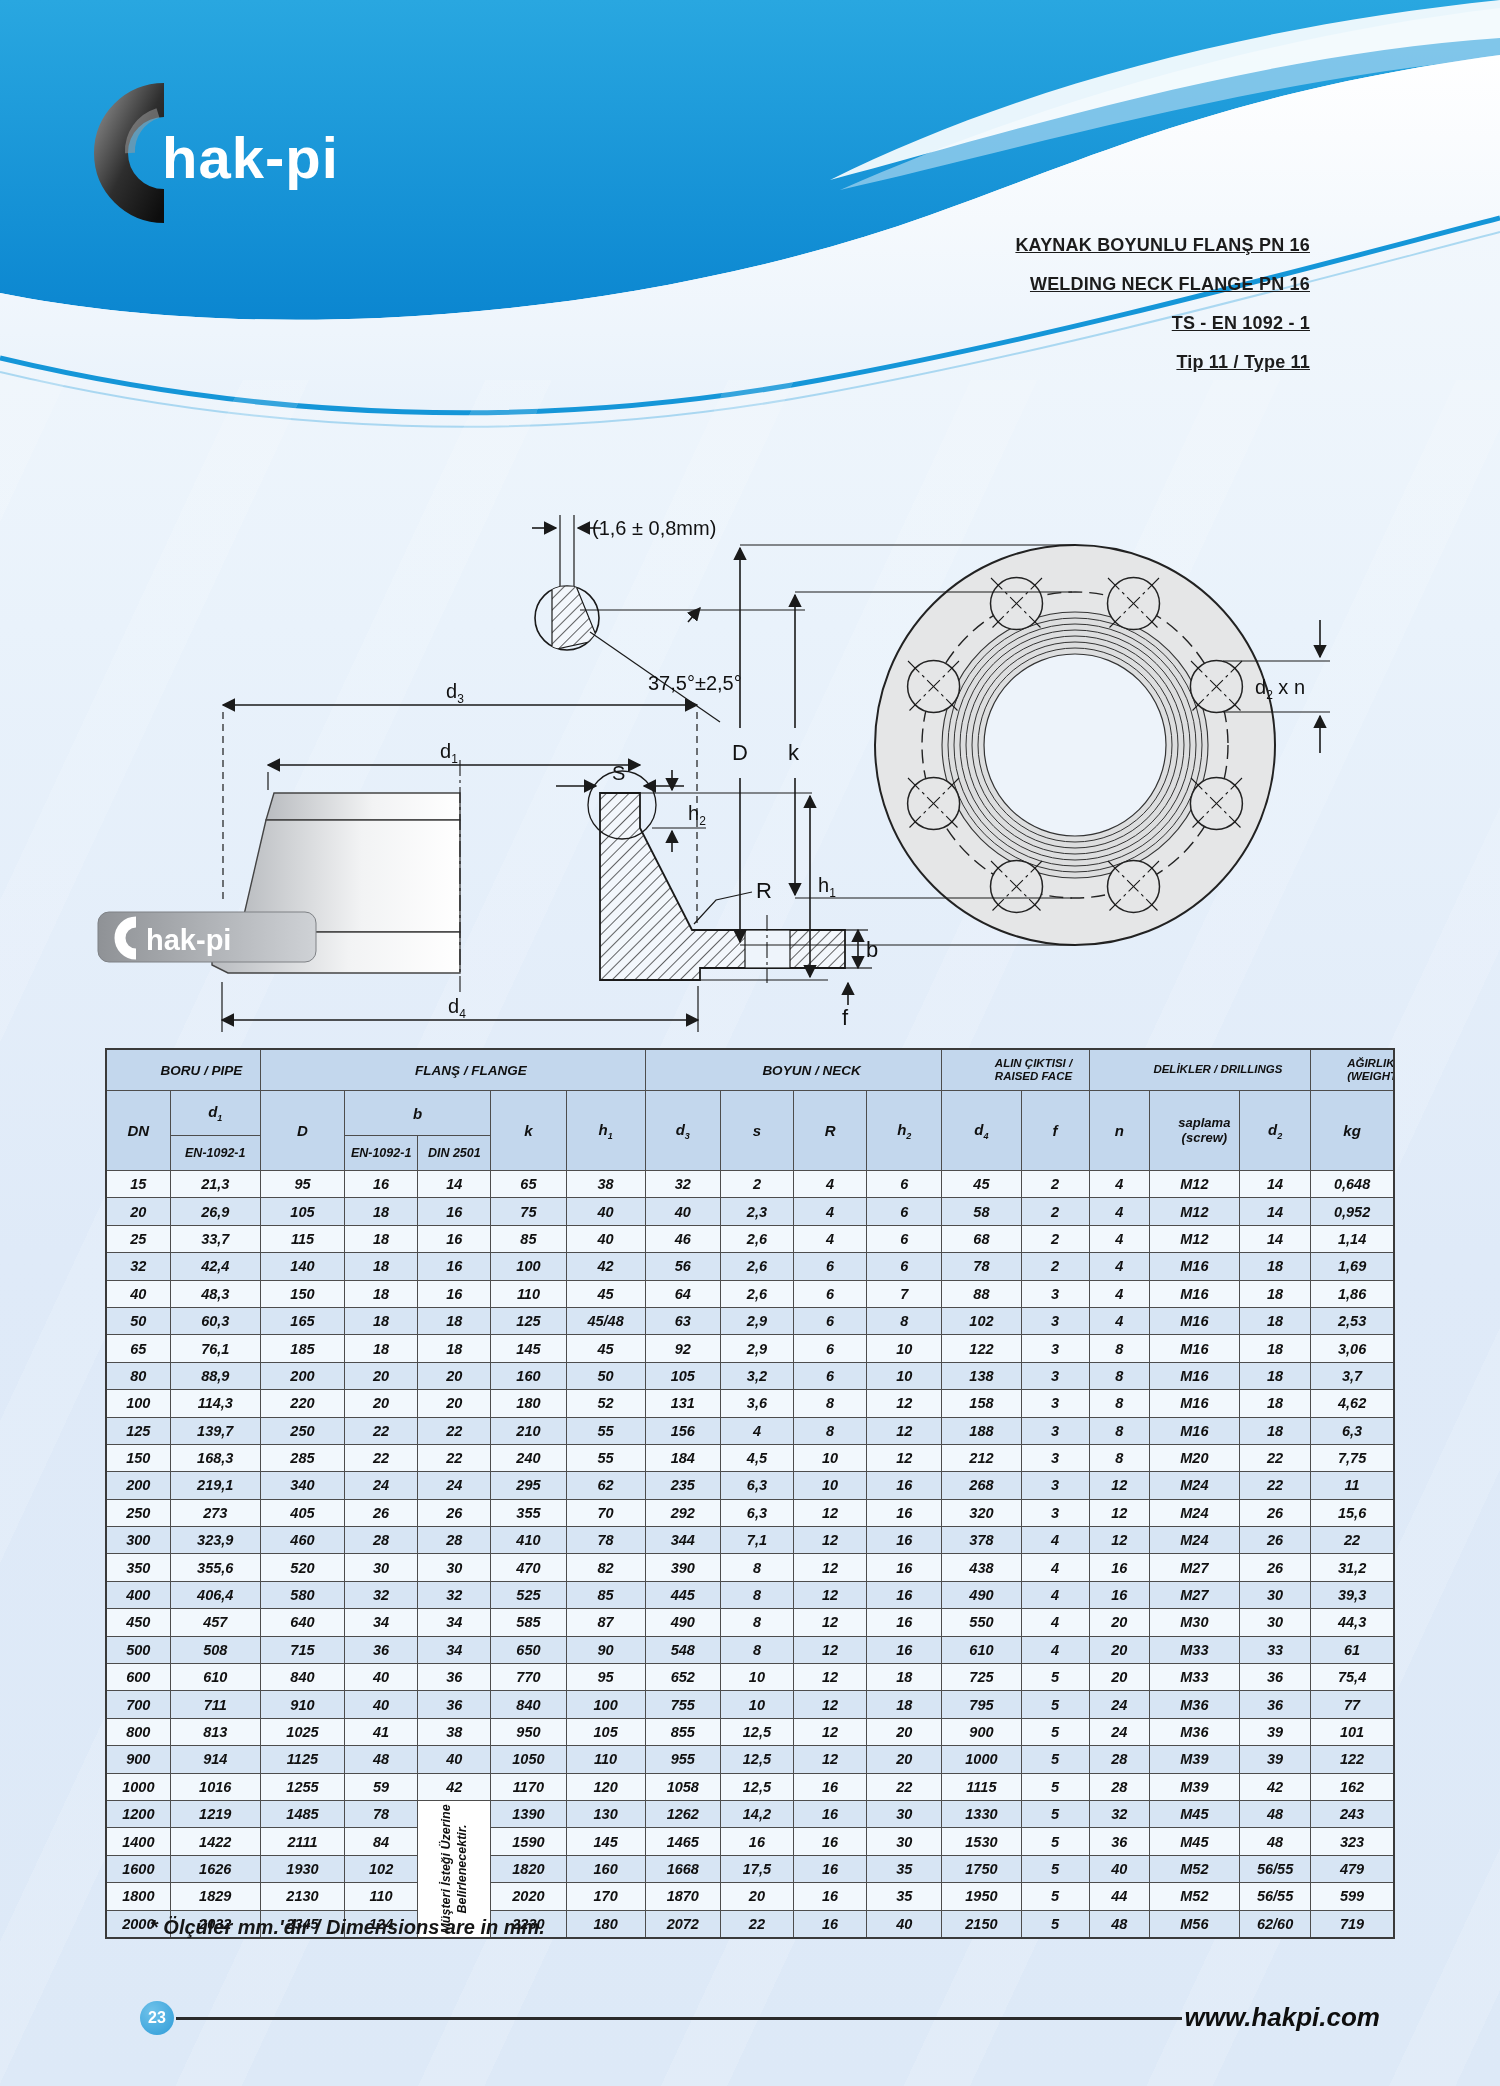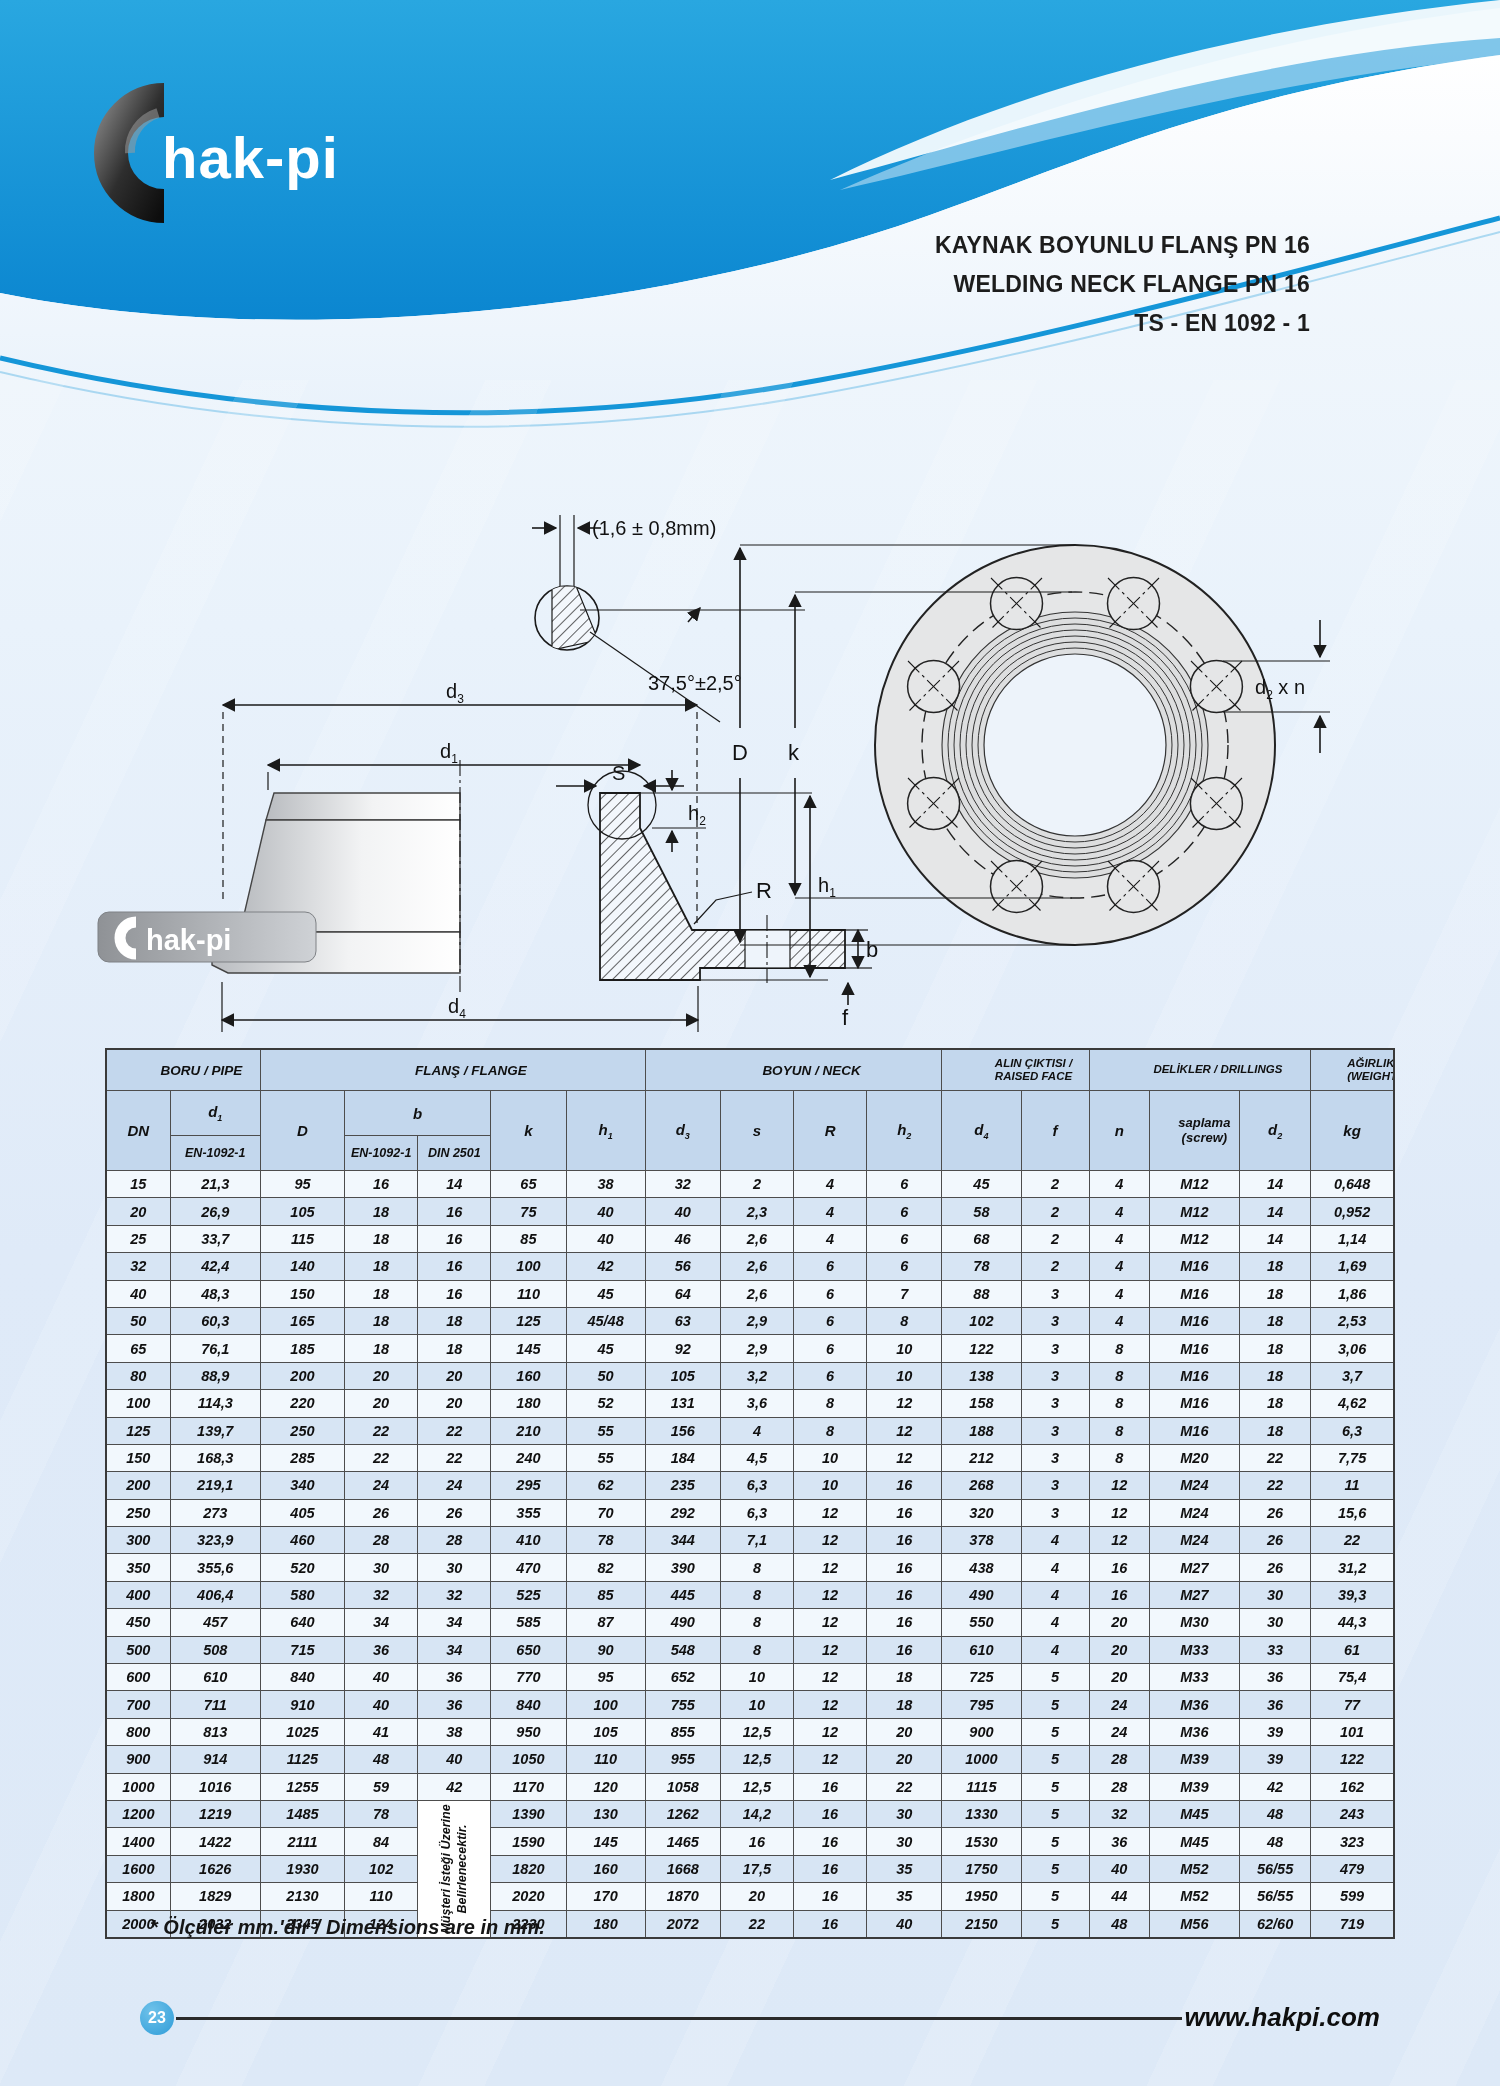--- a/index.html
+++ b/index.html
@@ -10,21 +10,21 @@
   }
   .streaks{
     position:absolute;left:0;top:380px;width:1500px;height:1706px;pointer-events:none;
     background:repeating-linear-gradient(115deg,rgba(255,255,255,.28) 0 60px,rgba(255,255,255,0) 60px 220px);
     opacity:.5;
   }
   #wave-svg{position:absolute;left:0;top:0;}
   #logo-svg{position:absolute;left:78px;top:68px;}
   .title-block{
     position:absolute;top:226px;right:190px;text-align:right;
-    color:#1c1c1c;font-weight:bold;font-size:23px;line-height:39px;letter-spacing:.2px;
+    color:#1c1c1c;font-weight:bold;font-size:18px;line-height:39px;letter-spacing:.2px;text-decoration:underline;
   }
   #drawing-svg{position:absolute;left:0;top:460px;}
   .watermark{
     position:absolute;left:210px;top:1180px;font-size:330px;font-weight:bold;font-style:italic;
     color:rgba(150,190,228,0.18);pointer-events:none;white-space:nowrap;
   }
   
   .spec-table{
     position:absolute;left:105px;top:1048px;width:1290px;
     border-collapse:collapse;table-layout:fixed;
@@ -110,20 +110,21 @@
       <path d="M 86,32 A 53,53 0 1 0 86,138" stroke="url(#pipeGrad)" stroke-width="34" fill="none"></path>
       <path d="M 80,45 A 40,40 0 0 0 52,85" stroke="#9a9a9a" stroke-width="10" fill="none" opacity=".55"></path>
     </g>
     <text x="84" y="110" style="font-family:'Liberation Sans',sans-serif;font-size:58px;font-weight:bold;fill:#ffffff;letter-spacing:1px;">hak-pi</text>
   </svg>
 
   <div class="title-block">
     <div>KAYNAK BOYUNLU FLANŞ PN 16</div>
     <div>WELDING NECK FLANGE PN 16</div>
     <div>TS - EN 1092 - 1</div>
+    <div>Tip 11 / Type 11</div>
   </div>
 
   <svg id="drawing-svg" width="1500" height="580" viewBox="0 0 1500 580">
     <defs>
       <pattern id="hatch" width="8" height="8" patternUnits="userSpaceOnUse" patternTransform="rotate(45)">
         <rect width="8" height="8" fill="#f3f7fc"></rect>
         <line x1="0" y1="0" x2="0" y2="8" stroke="#2f2f2f" stroke-width="1.5"></line>
       </pattern>
       <linearGradient id="metal" x1="0" y1="0" x2="1" y2="0">
         <stop offset="0" stop-color="#b9bcc0"></stop>

